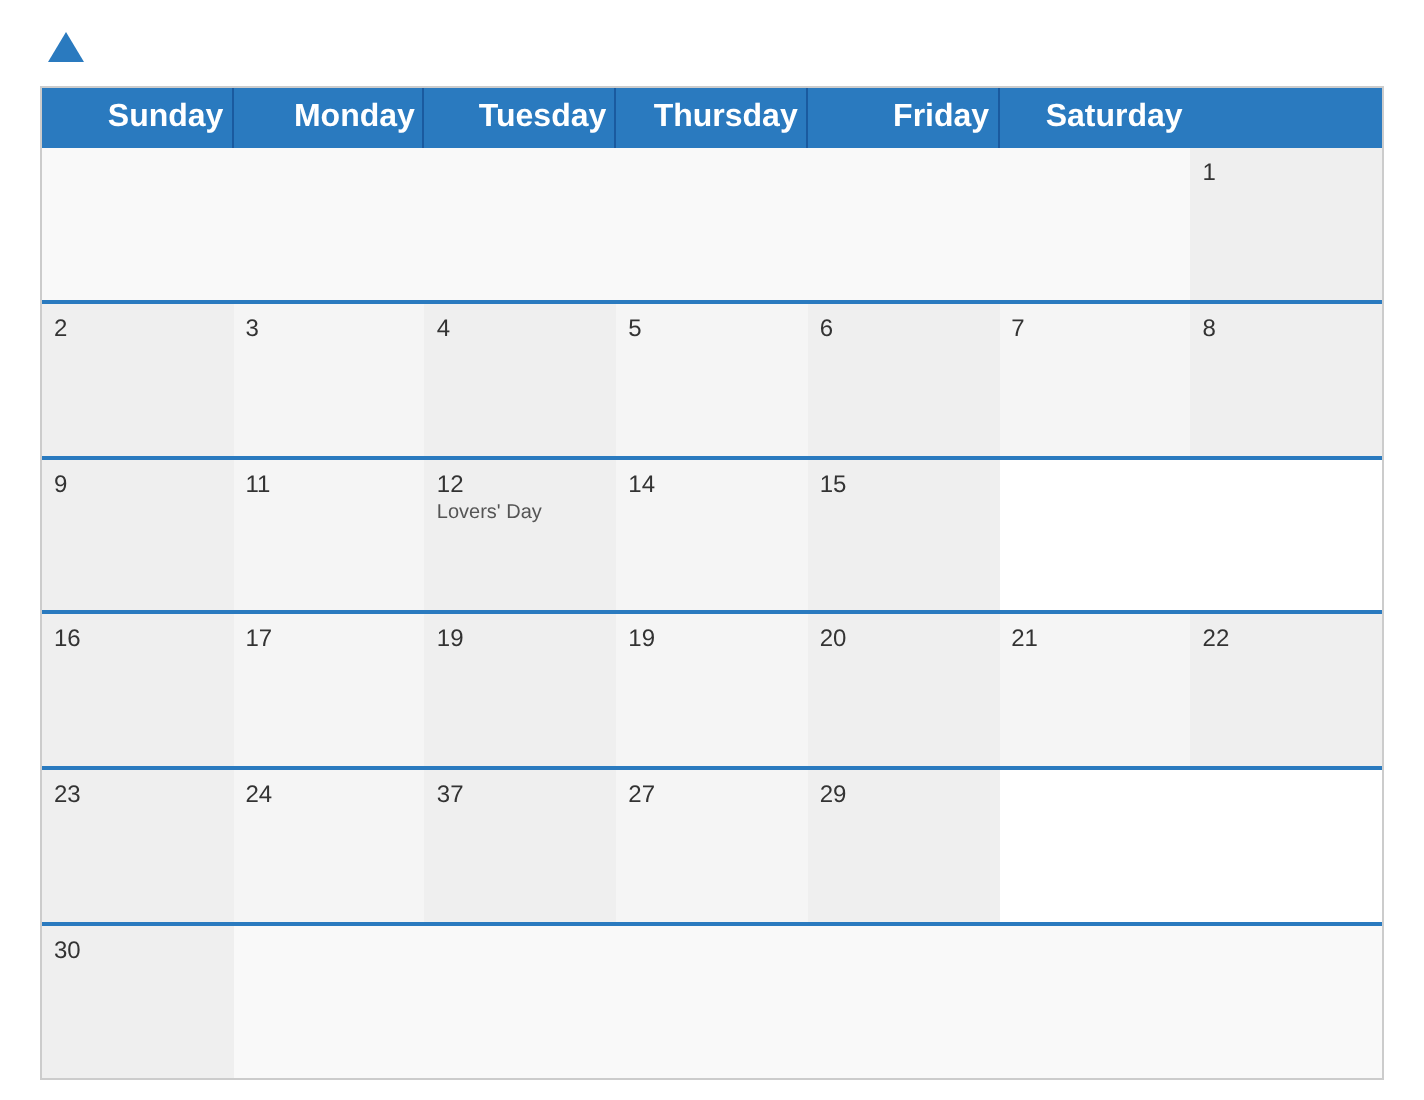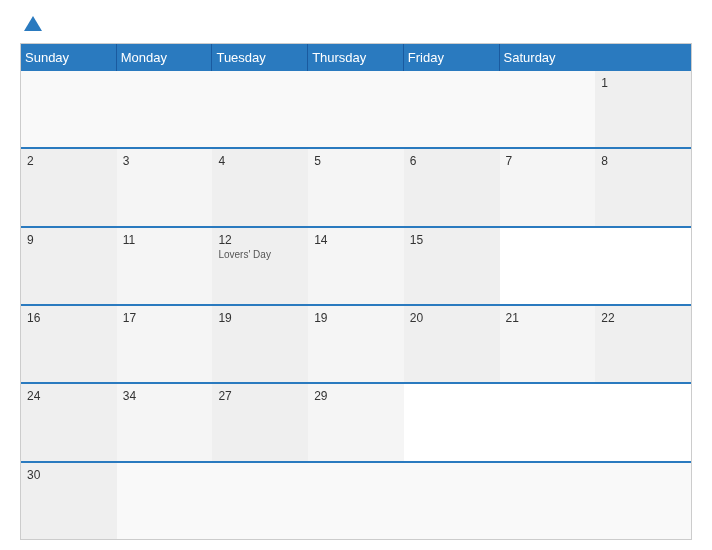--- a/index.html
+++ b/index.html
@@ -66,23 +66,23 @@
       border: 1px solid #ccc;
     }
     .day-headers {
       display: grid;
       grid-template-columns: repeat(7, 1fr);
       background: #2a7abf;
     }
     .day-header {
       padding: 6px 4px;
       color: #fff;
-      font-size: 13px;
-      font-weight: normal;
-      text-align: left;
+      font-size: 16px;
+      font-weight: bold;
+      text-align: right;
       border-right: 1px solid #1a5a9f;
     }
     .day-header:last-child {
       border-right: none;
     }
     .weeks {
       flex: 1;
       display: flex;
       flex-direction: column;
     }
@@ -221,24 +221,27 @@
           </div>
           <div class="day-cell">
             <span class="day-num">21</span>
           </div>
           <div class="day-cell">
             <span class="day-num">22</span>
           </div>
         </div>
         <div class="week-row">
           <div class="day-cell">
+            <span class="day-num">23</span>
+          </div>
+          <div class="day-cell">
             <span class="day-num">24</span>
           </div>
           <div class="day-cell">
-            <span class="day-num">34</span>
+            <span class="day-num">37</span>
           </div>
           <div class="day-cell">
             <span class="day-num">27</span>
           </div>
           <div class="day-cell">
             <span class="day-num">29</span>
           </div>
         </div>
         <div class="week-row">
           <div class="day-cell">

